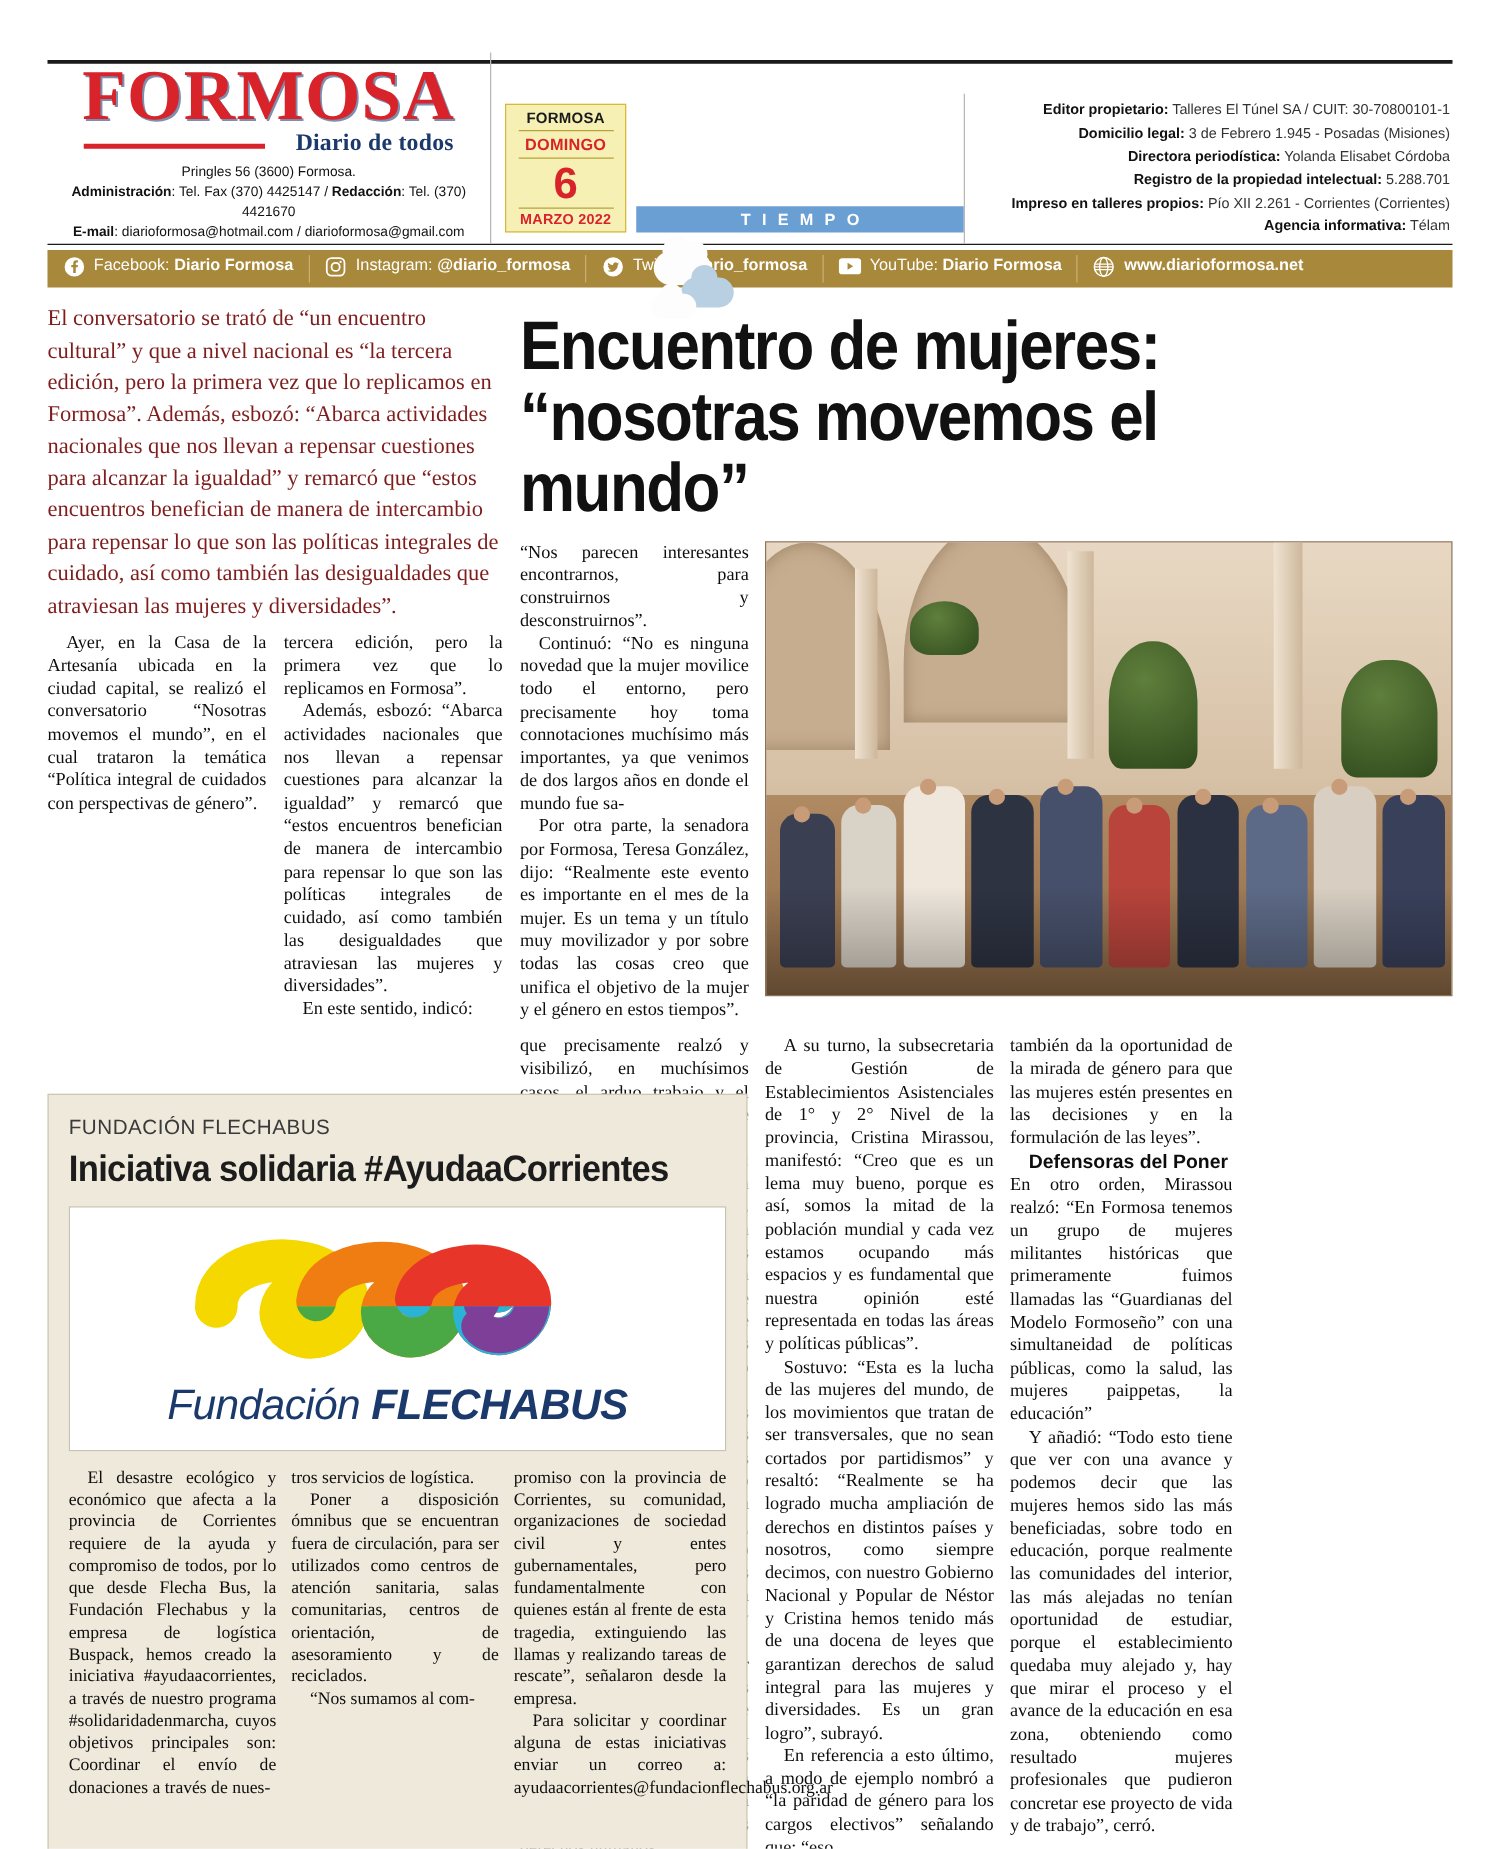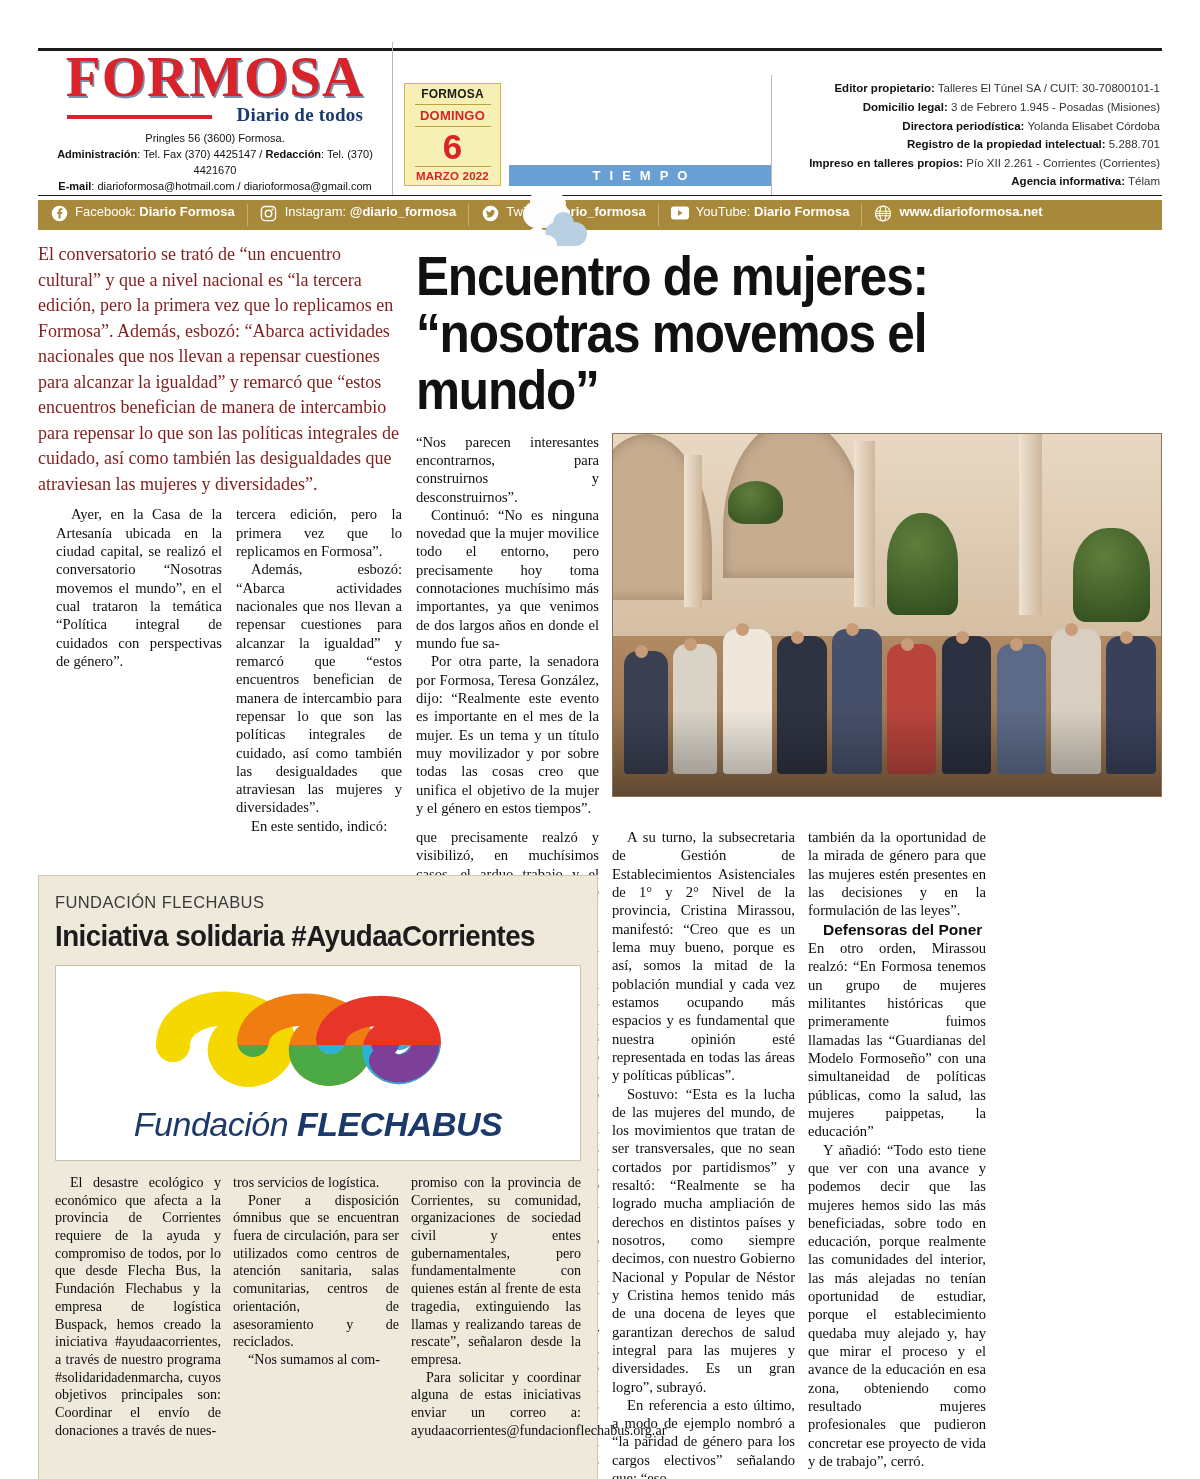--- a/index.html
+++ b/index.html
@@ -93,21 +93,21 @@
 
   
   .main { position: relative; margin-top: 12px; display: flex; }
   .col-intro { width: 378px; flex: none; padding-right: 14px; }
   .col-right { flex: 1; }
 
   .lede {
     font-family: Liberation Serif, serif;
     font-size: 18px; line-height: 1.42; color: #7f1d1d;
   }
-  .intro-cols { display: flex; gap: 14px; margin-top: 8px; margin-left: 18px; }
+  .intro-cols { display: flex; gap: 14px; margin-top: 8px; }
   .intro-cols .c { width: 176px; }
 
   .kicker { font-size: 15.6px; letter-spacing: .2px; color: #2b2b2b; font-family: "Liberation Sans", sans-serif; }
   .headline {
     font-family: "Liberation Sans", sans-serif;
     font-weight: bold; color: #111;
     font-size: 55px; line-height: 1.04; letter-spacing: -1.3px;
     transform: scaleX(.9); transform-origin: left center;
     margin-top: 6px;
   }

